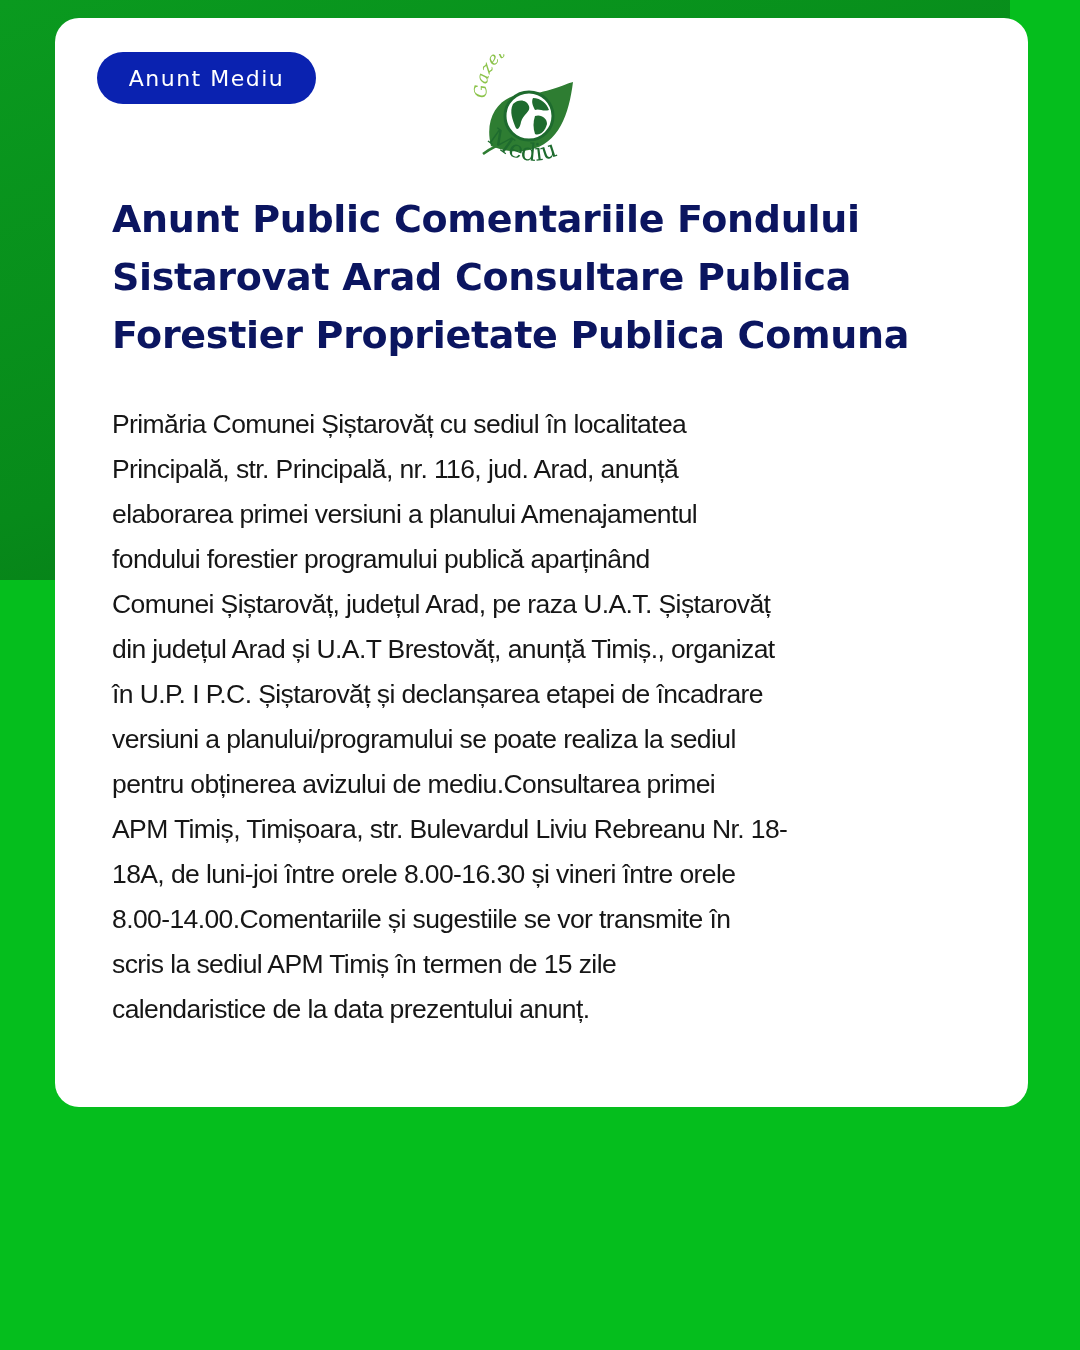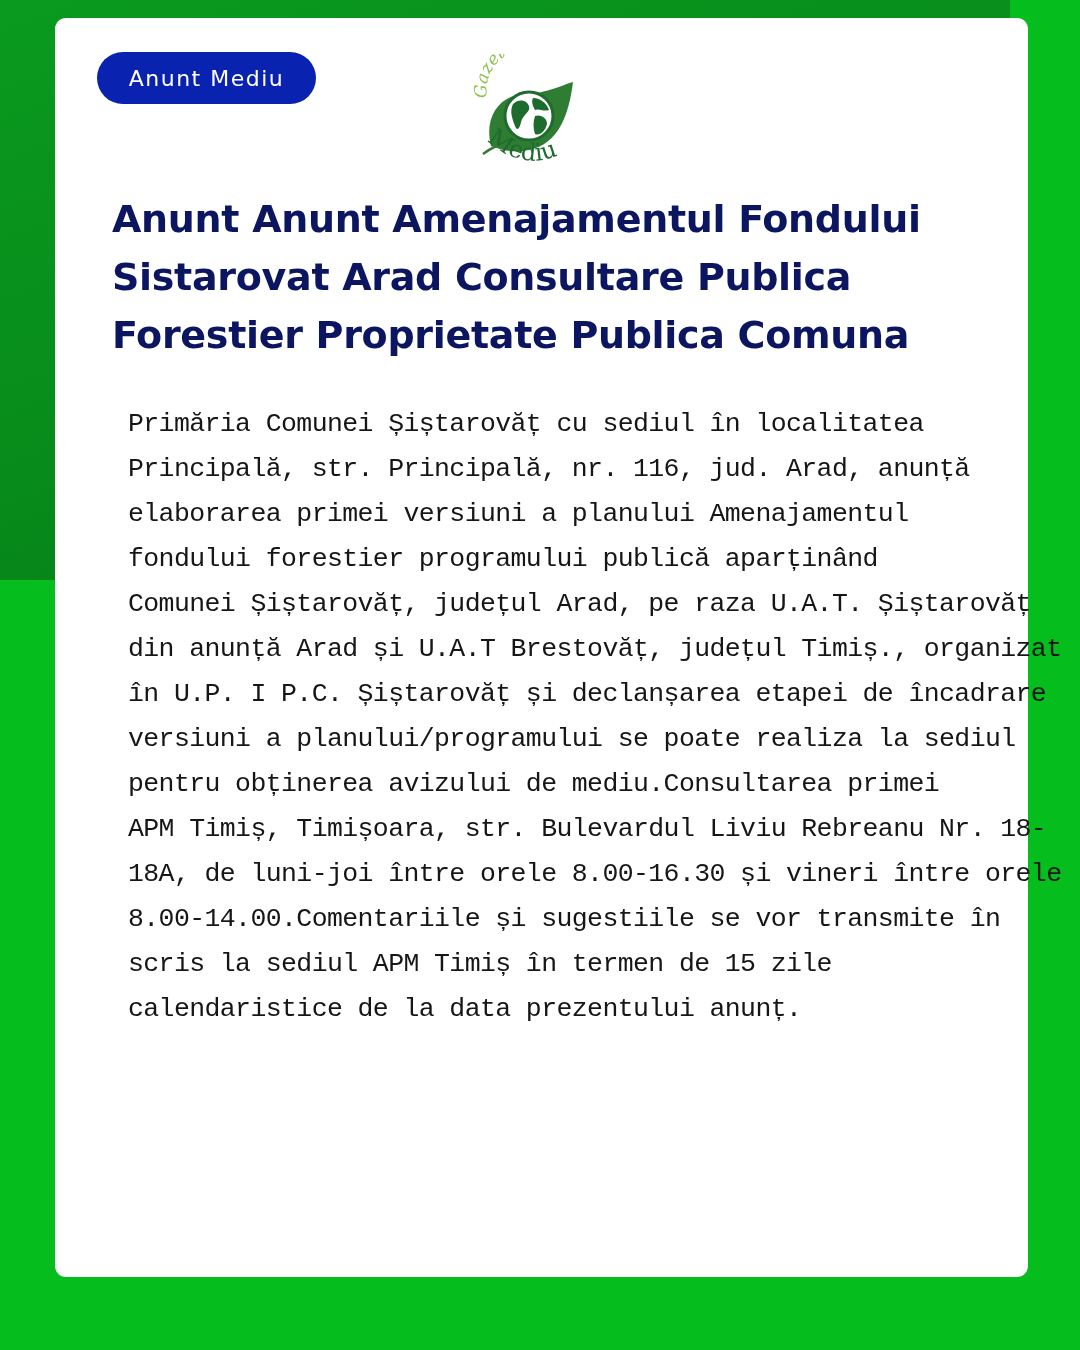--- a/index.html
+++ b/index.html
@@ -12,23 +12,23 @@
   .bg-dark {
     position: absolute;
     left: 0; top: 0;
     width: 1010px; height: 580px;
     background: linear-gradient(160deg, #0a9a1f 0%, #078a1a 55%, #066f14 100%);
     border-bottom-right-radius: 4px;
   }
   .card {
     position: absolute;
     left: 55px; top: 18px;
-    width: 973px; height: 1259px;
+    width: 973px; height: 1089px;
     background: #ffffff;
-    border-radius: 11px;
+    border-radius: 24px;
   }
   .pill {
     position: absolute;
     left: 42px; top: 34px;
     width: 219px; height: 52px;
     background: #0A22B0;
     border-radius: 26px;
     color: #ffffff;
     font-family: "DejaVu Sans", sans-serif;
     font-size: 22px;
@@ -49,25 +49,24 @@
     font-weight: bold;
     font-size: 38px;
     line-height: 58px;
     letter-spacing: -0.3px;
   }
   .body-text {
     position: absolute;
     left: 57px; top: 384px;
     width: 880px;
     color: #161616;
-    font-family: Liberation Mono, monospace;
+    font-family: Liberation Sans, sans-serif;
     font-size: 26.5px;
     line-height: 45px;
     letter-spacing: -0.6px;
-    margin-left: 16px;
   }
   .body-text .line { display: block; white-space: nowrap; }
 </style>
 </head>
 <body>
 
 <div class="bg-dark"></div>
 
 <div class="card">
 
@@ -94,32 +93,32 @@
       <path d="M60,44 C68,44 74,50 76,56 C70,58 66,54 62,56 C60,52 58,48 60,44 Z" fill="#1E6B2E"></path>
       <path d="M62,62 C68,60 74,64 74,70 C72,78 66,82 62,80 C60,74 60,68 62,62 Z" fill="#1E6B2E"></path>
 
       <text font-family="DejaVu Serif, serif" font-size="24" fill="#1E6B2E">
         <textPath href="#arcBot">Mediu</textPath>
       </text>
     </svg>
   </div>
 
   <h1 class="title">
-    <span class="line" style="display:block">Anunt Anunt Amenajamentul Fondului</span>
+    <span class="line" style="display:block">Anunt Public Comentariile Fondului</span>
     <span class="line" style="display:block">Sistarovat Arad Consultare Publica</span>
     <span class="line" style="display:block">Forestier Proprietate Publica Comuna</span>
   </h1>
 
   <div class="body-text">
     <span class="line">Primăria Comunei Șiștarovăț cu sediul în localitatea</span>
     <span class="line">Principală, str. Principală, nr. 116, jud. Arad, anunță</span>
     <span class="line">elaborarea primei versiuni a planului Amenajamentul</span>
     <span class="line">fondului forestier programului publică aparținând</span>
     <span class="line">Comunei Șiștarovăț, județul Arad, pe raza U.A.T. Șiștarovăț</span>
-    <span class="line">din anunță Arad și U.A.T Brestovăț, județul Timiș., organizat</span>
+    <span class="line">din județul Arad și U.A.T Brestovăț, anunță Timiș., organizat</span>
     <span class="line">în U.P. I P.C. Șiștarovăț și declanșarea etapei de încadrare</span>
     <span class="line">versiuni a planului/programului se poate realiza la sediul</span>
     <span class="line">pentru obținerea avizului de mediu.Consultarea primei</span>
     <span class="line">APM Timiș, Timișoara, str. Bulevardul Liviu Rebreanu Nr. 18-</span>
     <span class="line">18A, de luni-joi între orele 8.00-16.30 și vineri între orele</span>
     <span class="line">8.00-14.00.Comentariile și sugestiile se vor transmite în</span>
     <span class="line">scris la sediul APM Timiș în termen de 15 zile</span>
     <span class="line">calendaristice de la data prezentului anunț.</span>
   </div>
 

